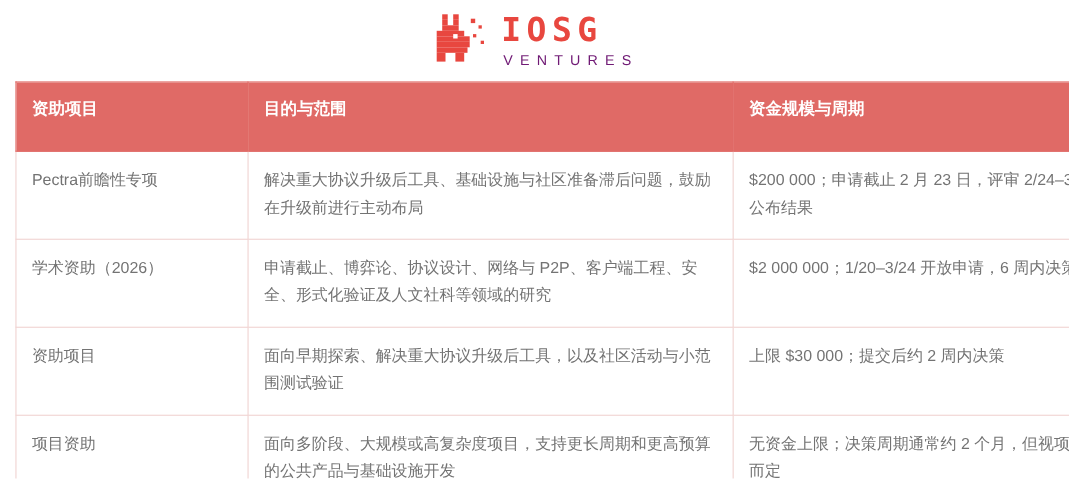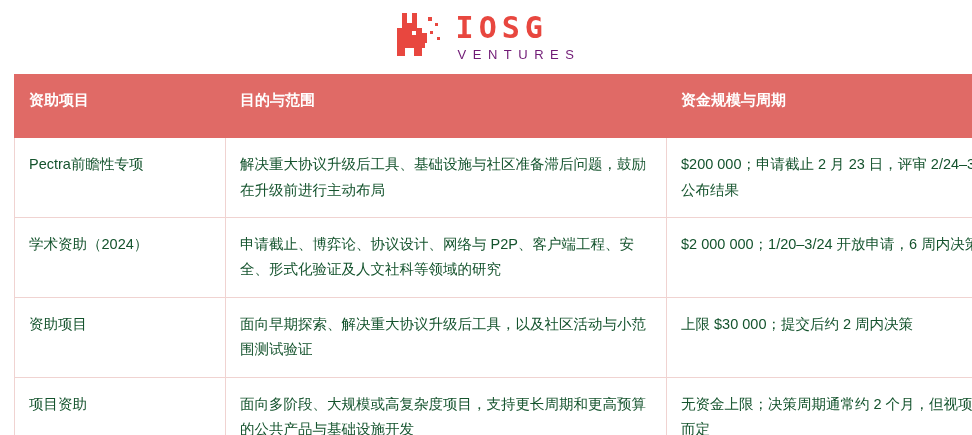--- a/index.html
+++ b/index.html
@@ -79,21 +79,21 @@
     background: #e06a66;
     color: #ffffff;
     font-weight: bold;
     font-size: 15px;
     border: 1px solid #e06a66;
     padding-top: 12px;
     padding-bottom: 24px;
   }
   table.grant-table tbody td {
     background: #ffffff;
-    color: #14532d;
+    color: #737373;
   }
   .col-a { width: 180px; }
   .col-b { width: 410px; }
   .col-c { width: 354px; }
 </style>
 </head>
 <body>
 
 <div class="page">
 
@@ -137,21 +137,21 @@
           <th class="col-c">资金规模与周期</th>
         </tr>
       </thead>
       <tbody>
         <tr>
           <td class="col-a">Pectra前瞻性专项</td>
           <td class="col-b">解决重大协议升级后工具、基础设施与社区准备滞后问题，鼓励在升级前进行主动布局</td>
           <td class="col-c">$200 000；申请截止 2 月 23 日，评审 2/24–3/9，3/24 公布结果</td>
         </tr>
         <tr>
-          <td class="col-a">学术资助（2024）</td>
+          <td class="col-a">学术资助（2026）</td>
           <td class="col-b">申请截止、博弈论、协议设计、网络与 P2P、客户端工程、安全、形式化验证及人文社科等领域的研究</td>
           <td class="col-c">$2 000 000；1/20–3/24 开放申请，6 周内决策</td>
         </tr>
         <tr>
           <td class="col-a">资助项目</td>
           <td class="col-b">面向早期探索、解决重大协议升级后工具，以及社区活动与小范围测试验证</td>
           <td class="col-c">上限 $30 000；提交后约 2 周内决策</td>
         </tr>
         <tr>
           <td class="col-a">项目资助</td>

